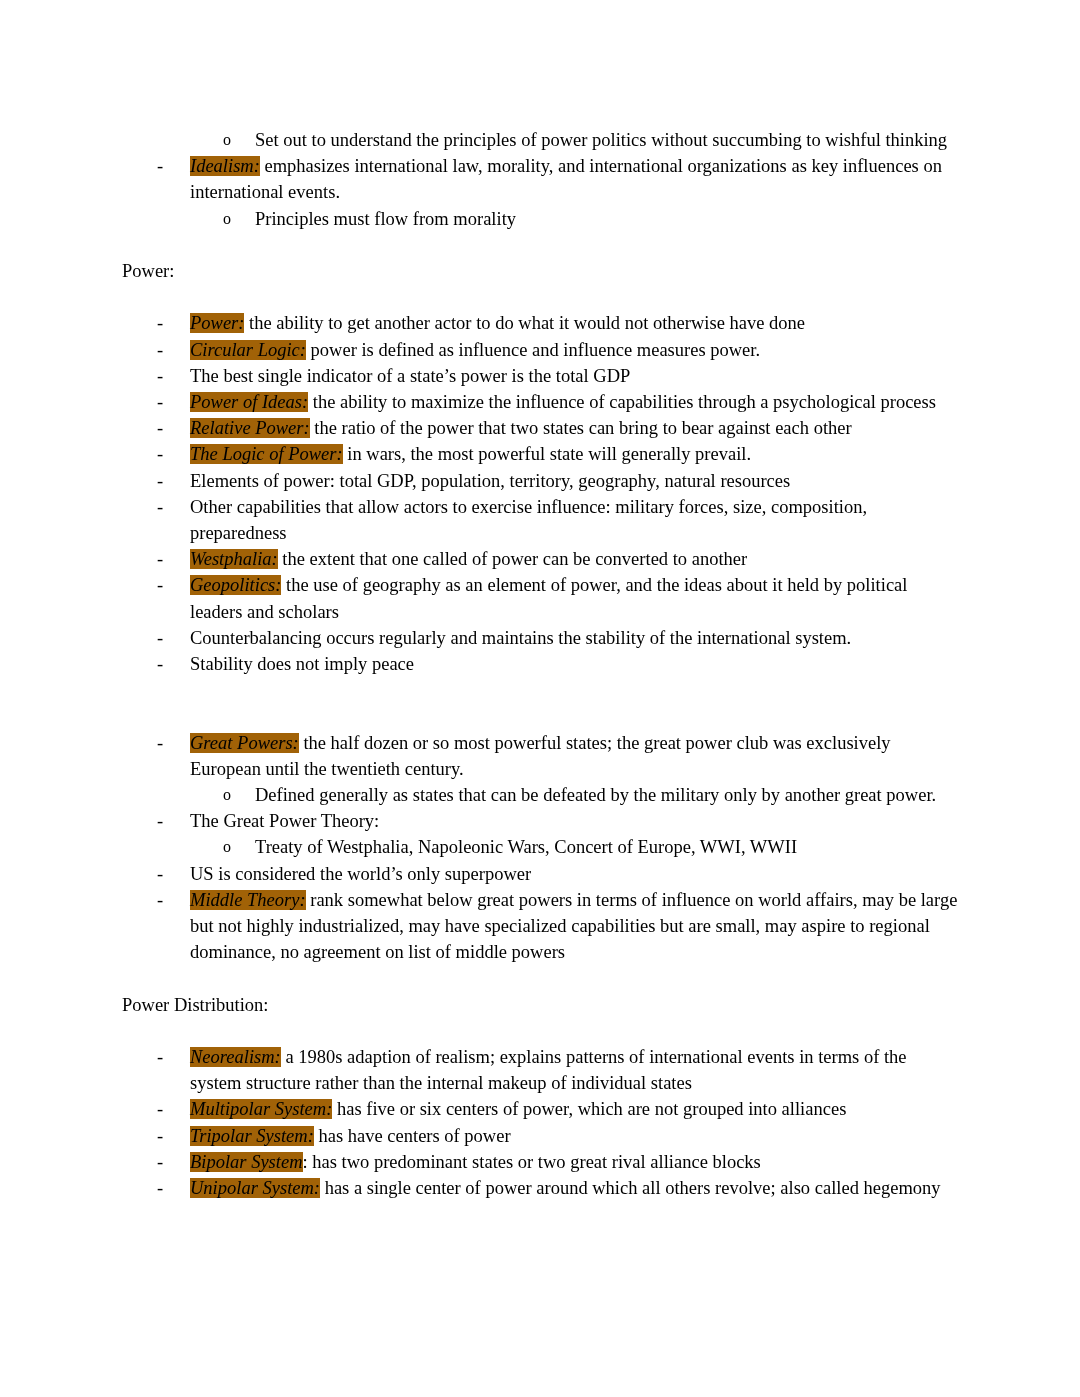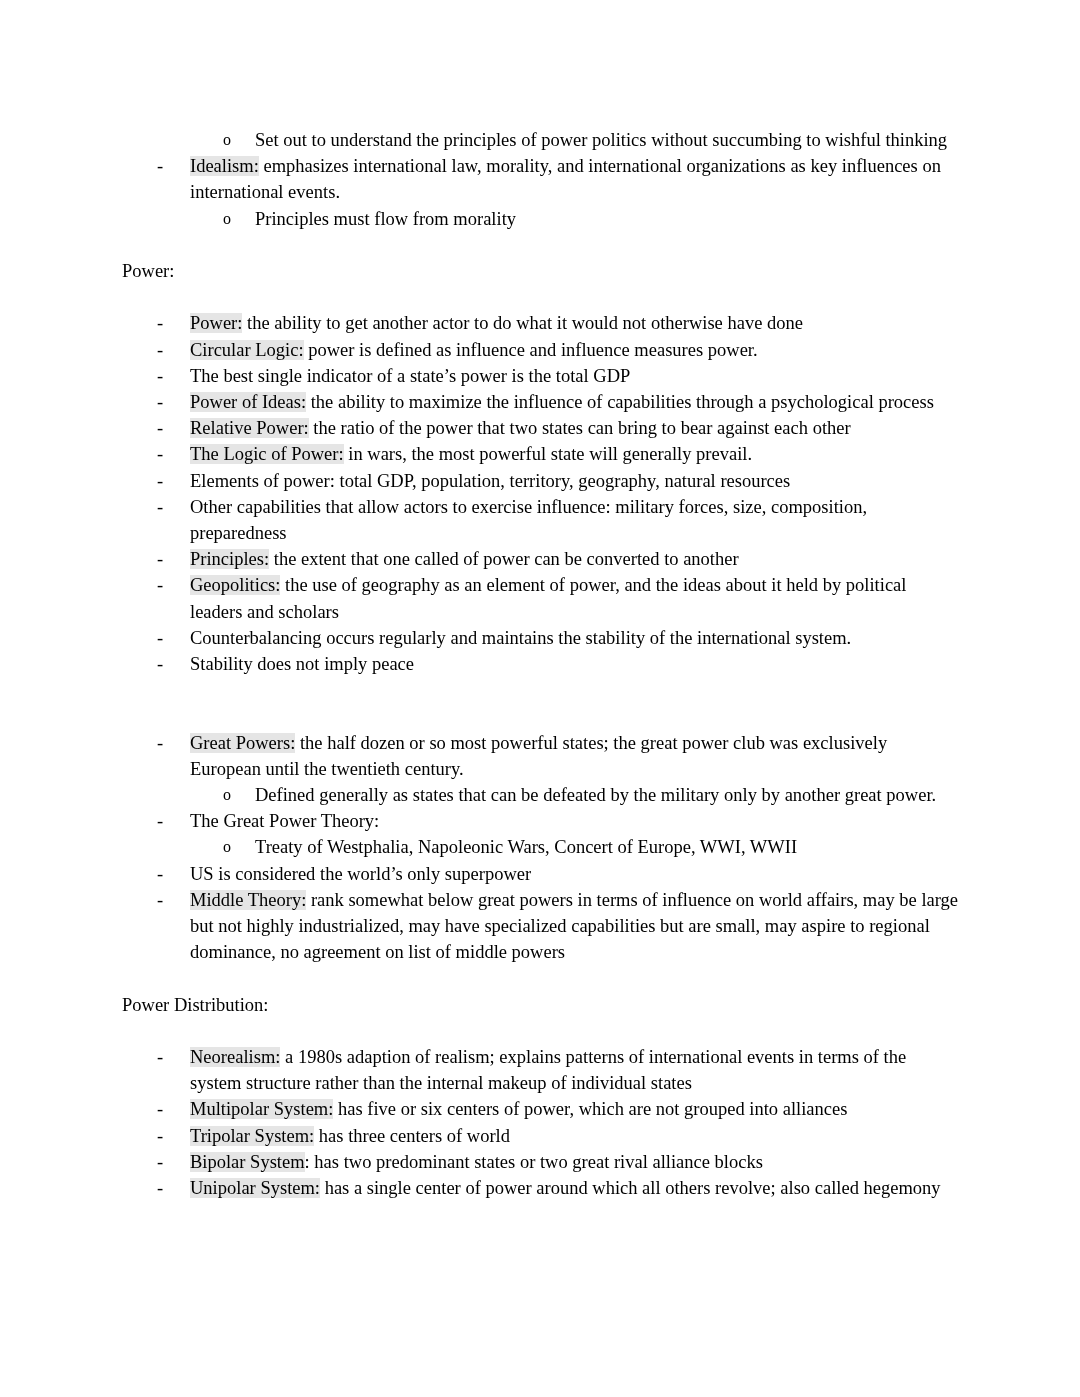--- a/index.html
+++ b/index.html
@@ -61,21 +61,22 @@
   }
   .lvl2 > .marker {
     position: absolute;
     left: 223px;
     top: 0;
     width: 20px;
     font-size: 16px;
   }
 
   .hl {
-    background-color: #e5e5e5;
+    background-color: #a16207;
+    font-style: italic;
   }
 
   .txt {
     display: inline;
   }
 </style>
 </head>
 <body>
 
 <div class="page">
@@ -87,34 +88,34 @@
       <p class="heading"><span class="txt">Power:</span></p>
       <div class="spacer"></div>
       <p class="lvl1"><span class="marker">-</span><span class="hl">Power:</span><span class="txt"> the ability to get another actor to do what it would not otherwise have done</span></p>
       <p class="lvl1"><span class="marker">-</span><span class="hl">Circular Logic:</span><span class="txt"> power is defined as influence and influence measures power.</span></p>
       <p class="lvl1"><span class="marker">-</span><span class="txt">The best single indicator of a state’s power is the total GDP</span></p>
       <p class="lvl1"><span class="marker">-</span><span class="hl">Power of Ideas:</span><span class="txt"> the ability to maximize the influence of capabilities through a psychological process</span></p>
       <p class="lvl1"><span class="marker">-</span><span class="hl">Relative Power:</span><span class="txt"> the ratio of the power that two states can bring to bear against each other</span></p>
       <p class="lvl1"><span class="marker">-</span><span class="hl">The Logic of Power:</span><span class="txt"> in wars, the most powerful state will generally prevail.</span></p>
       <p class="lvl1"><span class="marker">-</span><span class="txt">Elements of power: total GDP, population, territory, geography, natural resources</span></p>
       <p class="lvl1"><span class="marker">-</span><span class="txt">Other capabilities that allow actors to exercise influence: military forces, size, composition, preparedness</span></p>
-      <p class="lvl1"><span class="marker">-</span><span class="hl">Principles:</span><span class="txt"> the extent that one called of power can be converted to another</span></p>
+      <p class="lvl1"><span class="marker">-</span><span class="hl">Westphalia:</span><span class="txt"> the extent that one called of power can be converted to another</span></p>
       <p class="lvl1"><span class="marker">-</span><span class="hl">Geopolitics:</span><span class="txt"> the use of geography as an element of power, and the ideas about it held by political leaders and scholars</span></p>
       <p class="lvl1"><span class="marker">-</span><span class="txt">Counterbalancing occurs regularly and maintains the stability of the international system.</span></p>
       <p class="lvl1"><span class="marker">-</span><span class="txt">Stability does not imply peace</span></p>
       <div class="spacer"></div>
       <div class="spacer"></div>
       <p class="lvl1"><span class="marker">-</span><span class="hl">Great Powers:</span><span class="txt"> the half dozen or so most powerful states; the great power club was exclusively European until the twentieth century.</span></p>
       <p class="lvl2"><span class="marker">o</span><span class="txt">Defined generally as states that can be defeated by the military only by another great power.</span></p>
       <p class="lvl1"><span class="marker">-</span><span class="txt">The Great Power Theory:</span></p>
       <p class="lvl2"><span class="marker">o</span><span class="txt">Treaty of Westphalia, Napoleonic Wars, Concert of Europe, WWI, WWII</span></p>
       <p class="lvl1"><span class="marker">-</span><span class="txt">US is considered the world’s only superpower</span></p>
       <p class="lvl1"><span class="marker">-</span><span class="hl">Middle Theory:</span><span class="txt"> rank somewhat below great powers in terms of influence on world affairs, may be large but not highly industrialized, may have specialized capabilities but are small, may aspire to regional dominance, no agreement on list of middle powers</span></p>
       <div class="spacer"></div>
       <p class="heading"><span class="txt">Power Distribution:</span></p>
       <div class="spacer"></div>
       <p class="lvl1"><span class="marker">-</span><span class="hl"> Neorealism:</span><span class="txt"> a 1980s adaption of realism; explains patterns of international events in terms of the system structure rather than the internal makeup of individual states</span></p>
       <p class="lvl1"><span class="marker">-</span><span class="hl">Multipolar System:</span><span class="txt"> has five or six centers of power, which are not grouped into alliances</span></p>
-      <p class="lvl1"><span class="marker">-</span><span class="hl">Tripolar System:</span><span class="txt"> has three centers of world</span></p>
+      <p class="lvl1"><span class="marker">-</span><span class="hl">Tripolar System:</span><span class="txt"> has have centers of power</span></p>
       <p class="lvl1"><span class="marker">-</span><span class="hl">Bipolar System</span><span class="txt">: has two predominant states or two great rival alliance blocks</span></p>
       <p class="lvl1"><span class="marker">-</span><span class="hl">Unipolar System:</span><span class="txt"> has a single center of power around which all others revolve; also called hegemony</span></p>
     </div>
 </div>
 
 </body></html>

